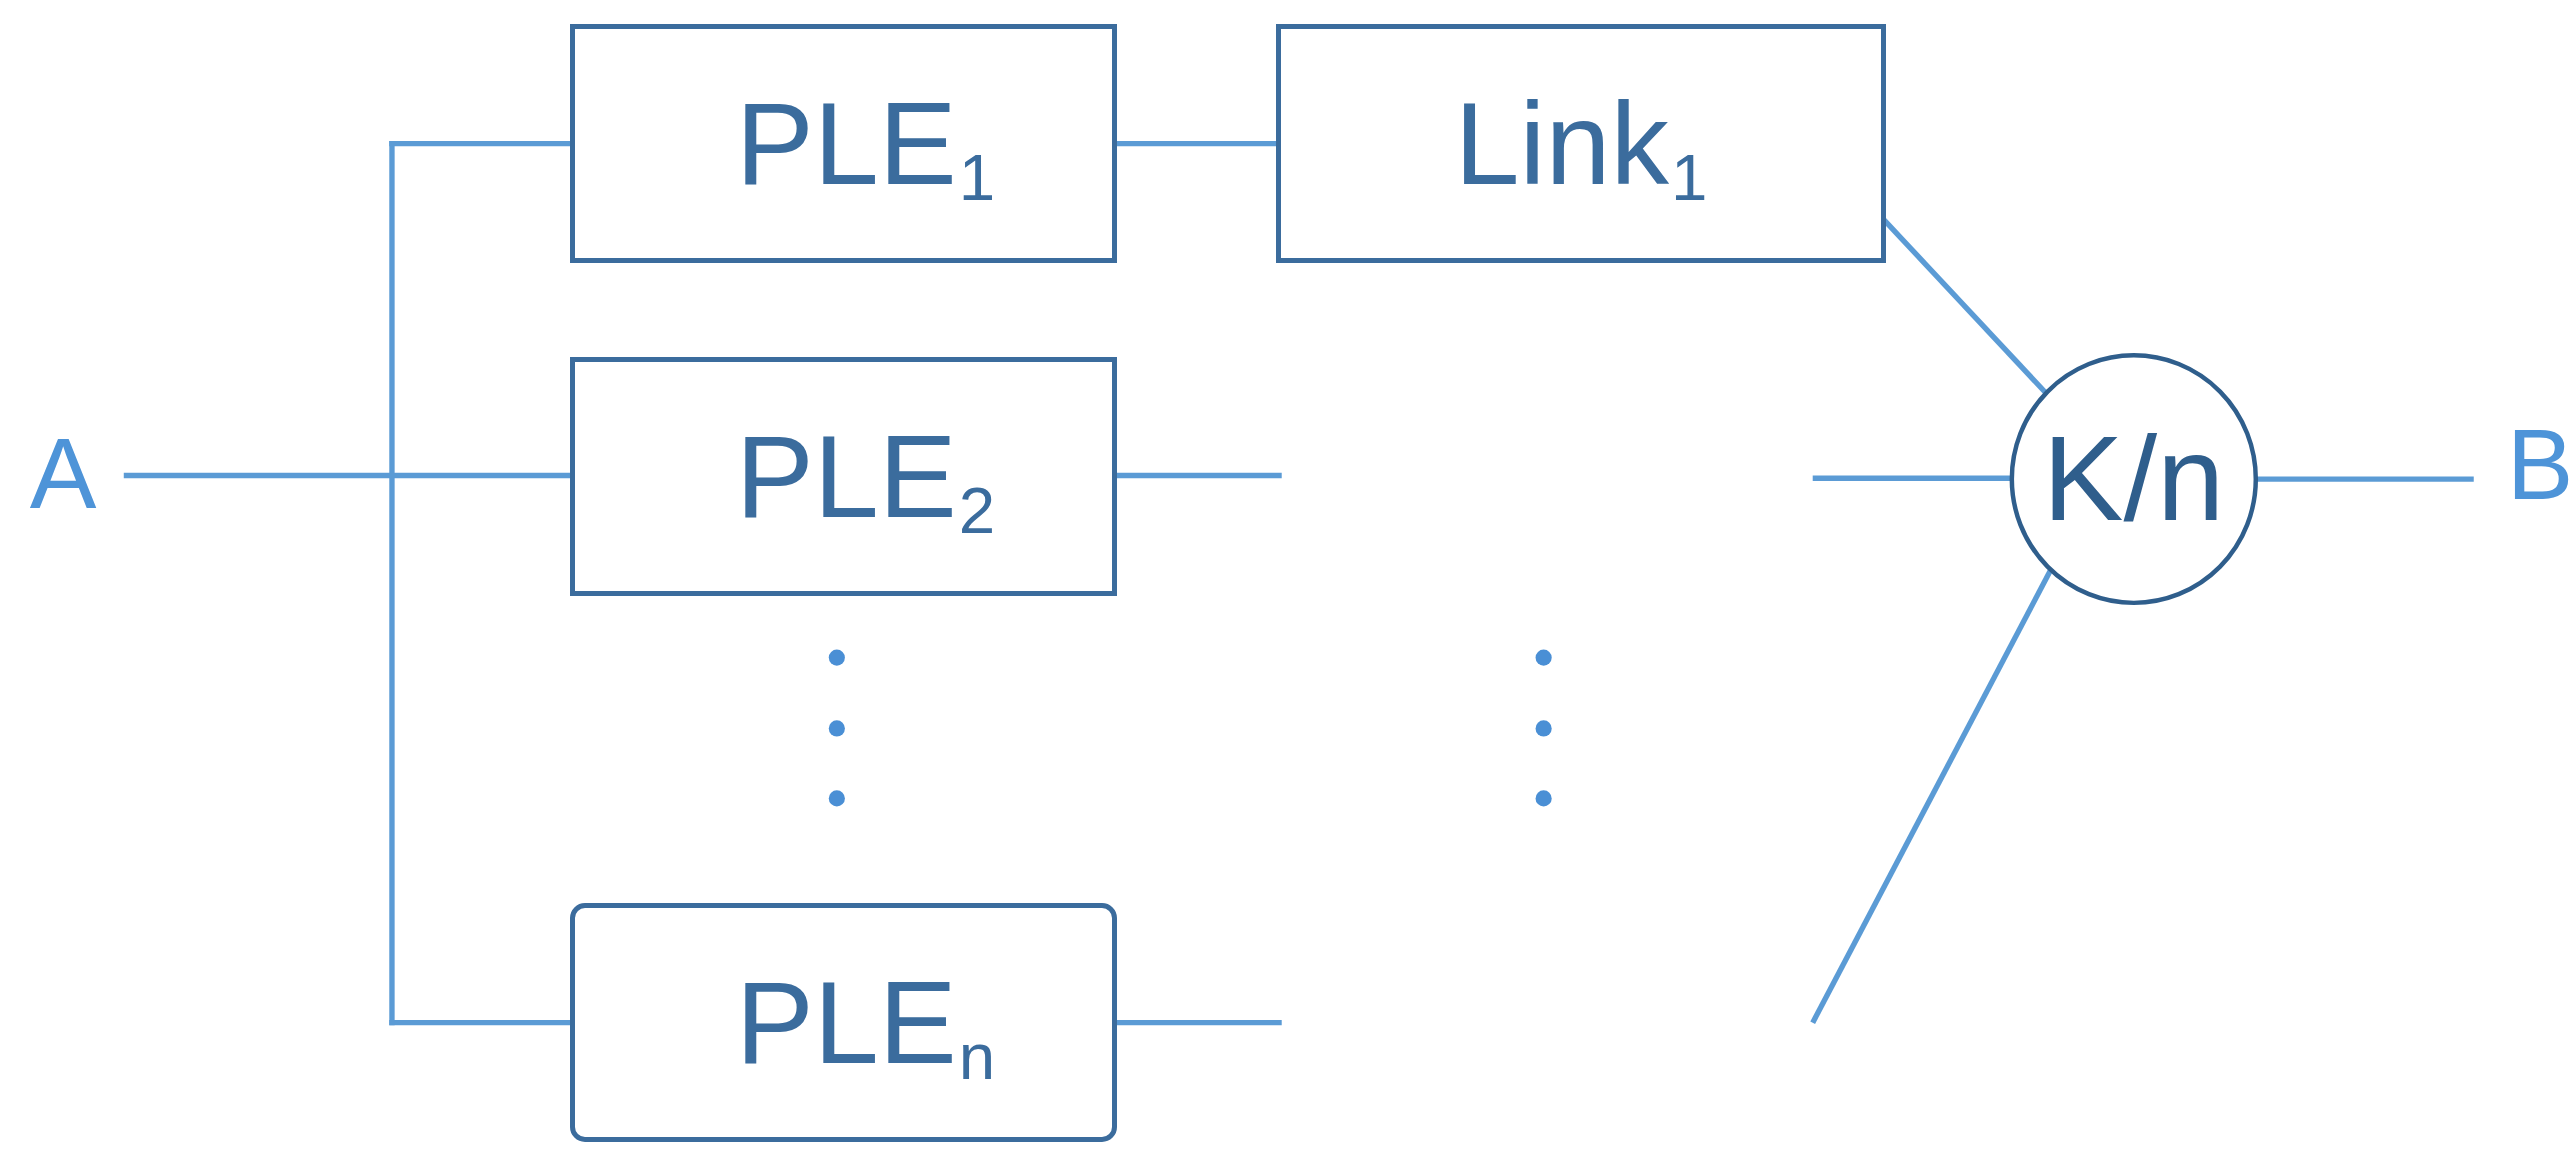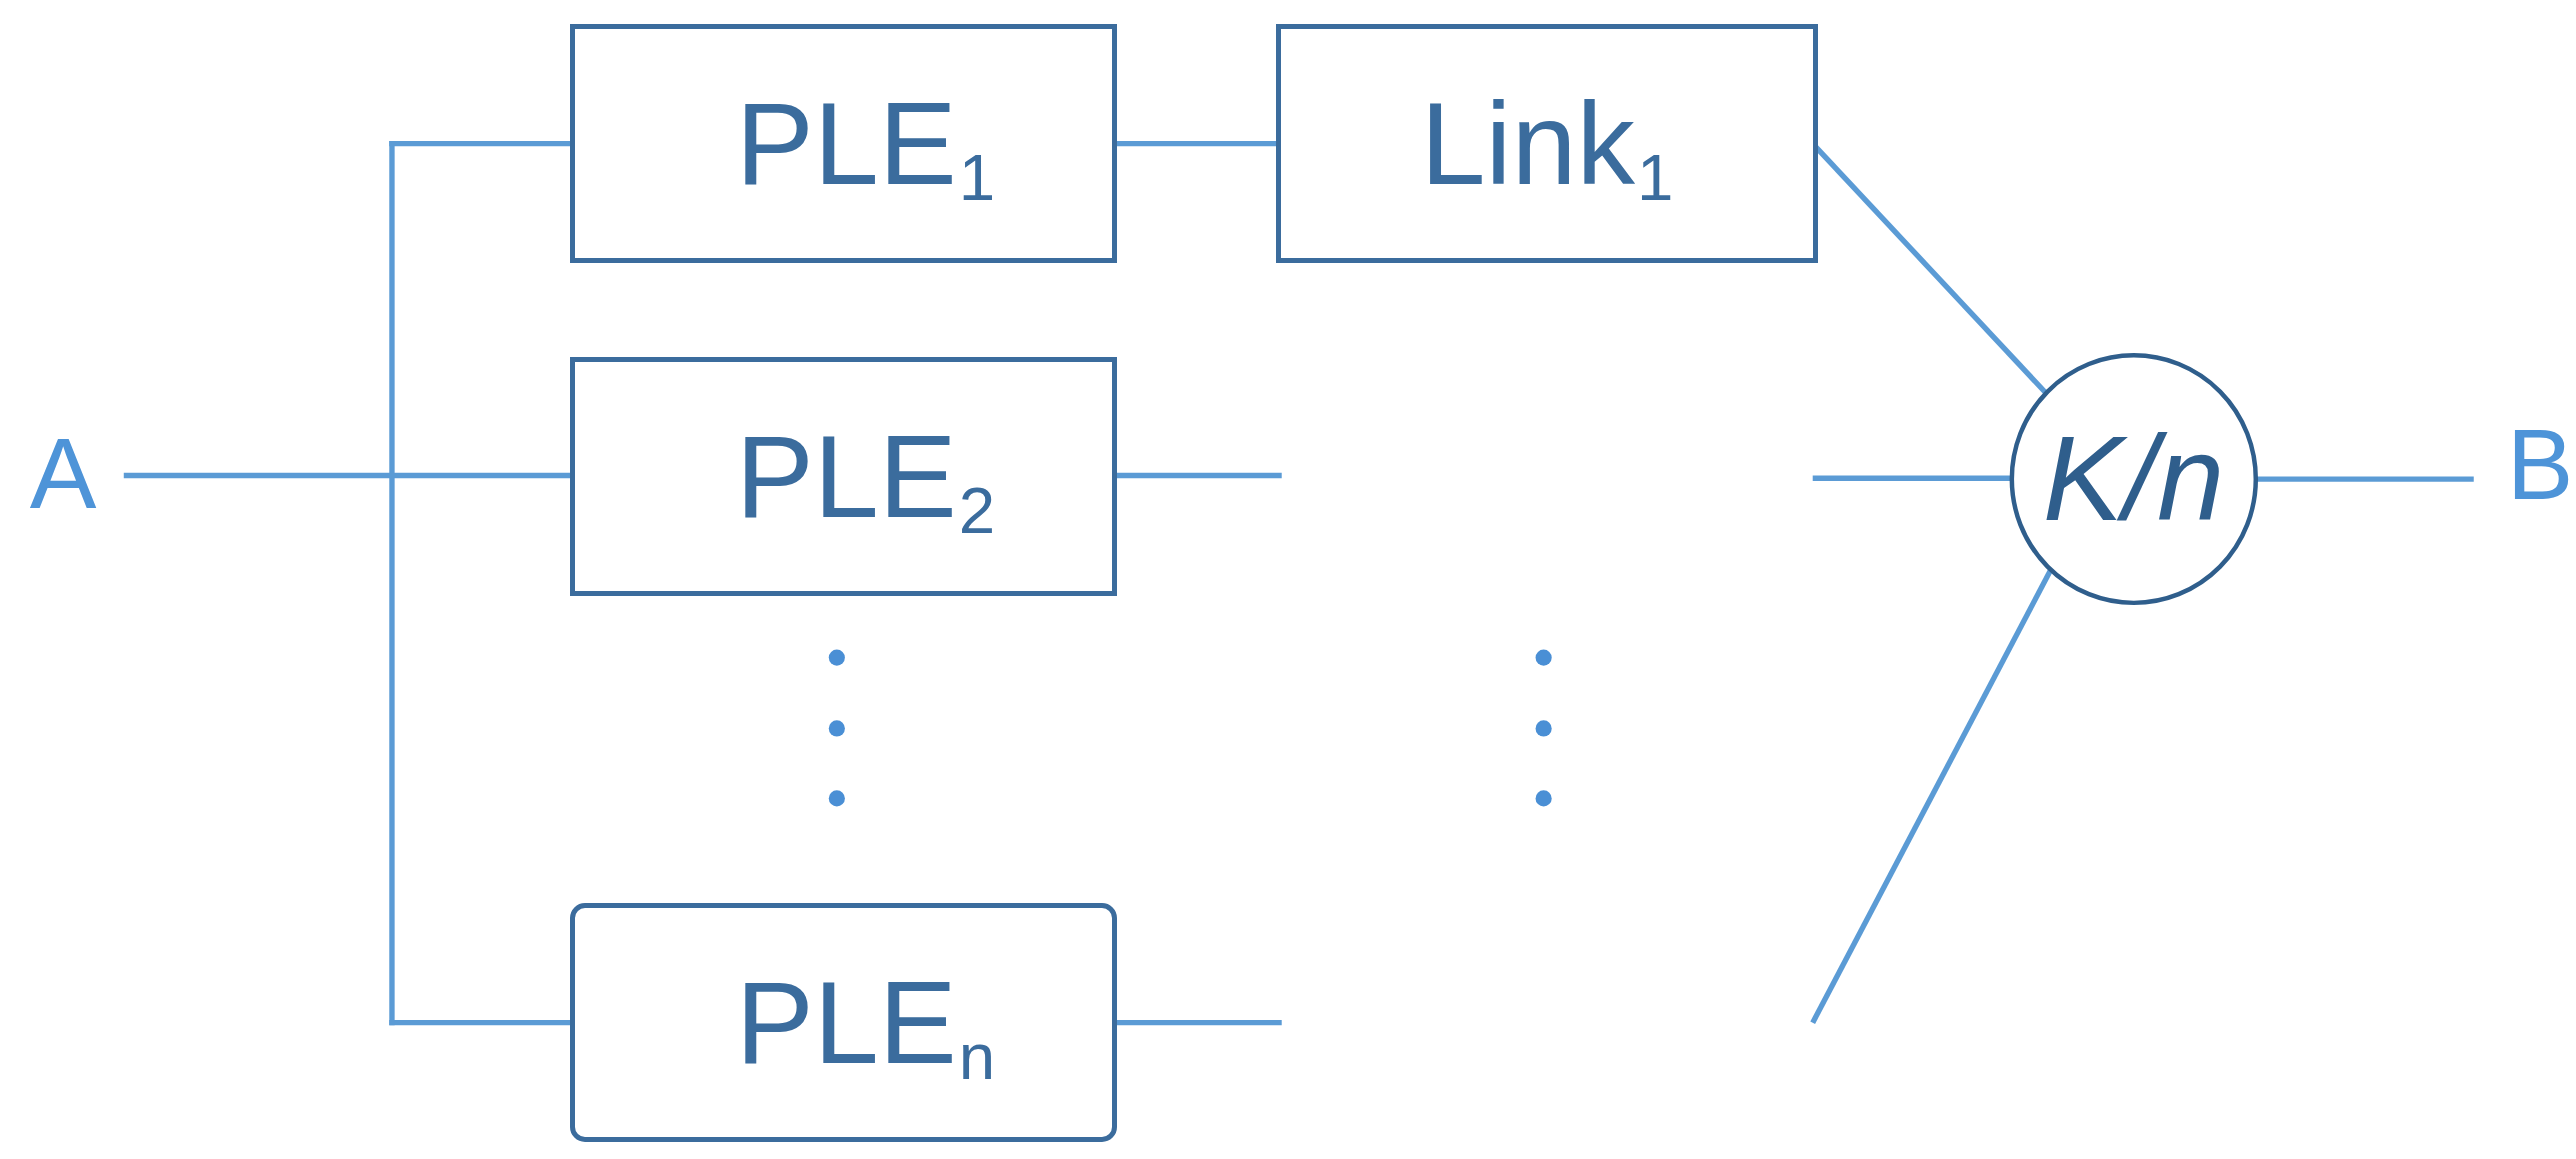--- a/index.html
+++ b/index.html
@@ -30,21 +30,21 @@
     width:547px;height:239px;
     border:5.4px solid var(--box-border);
     background:#fff;
     display:flex;align-items:center;justify-content:center;
     color:var(--box-text);
     font-size:117px;
     line-height:1;
     white-space:nowrap;
   }
   .col-ple{left:570px;padding-left:44px;}
-  .col-link{left:1276px;width:542px;align-items:center;}
+  .col-link{left:1276px;width:610px;align-items:center;}
   .row-1{top:24px;}
   .row-2{top:357px;}
   .row-n{top:903px;border-radius:15px;}
   .sub{
     font-size:0.56em;
     position:relative;
     top:0.24em;
     margin-left:0.03em;
   }
   .terminal{
@@ -56,21 +56,20 @@
   }
   .terminal-a{left:0px;top:414px;}
   .terminal-b{left:2477px;top:405px;}
   .voter-label{
     position:absolute;
     left:1999px;top:405px;
     width:269px;height:147px;
     display:flex;align-items:center;justify-content:center;
     color:var(--voter-text);
     font-size:121px;
-    font-style:italic;
     line-height:1;
   }
 </style>
 </head>
 <body>
 
 <div class="canvas">
 
   <svg class="wire-layer" viewBox="0 0 2872 1293">
 

